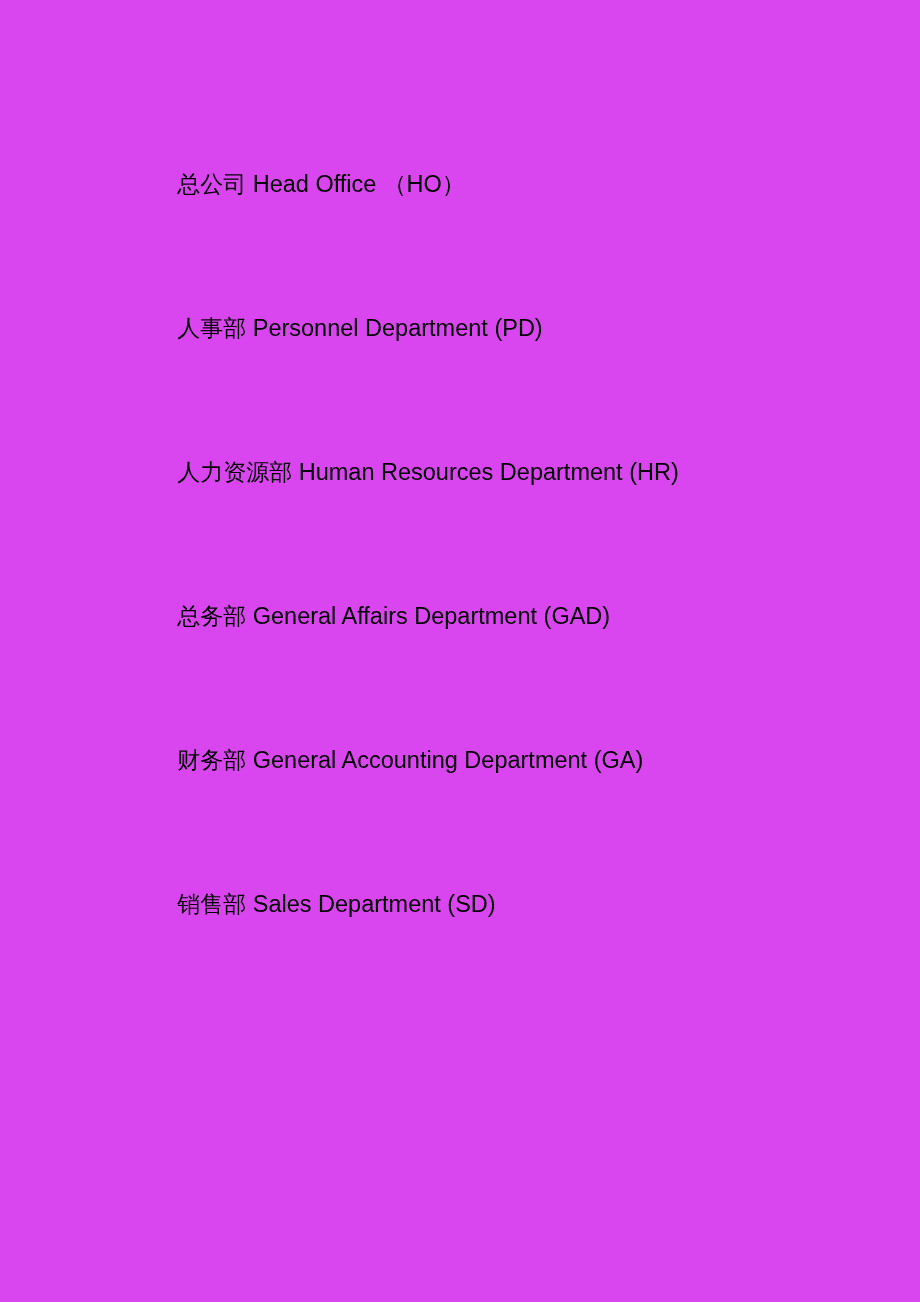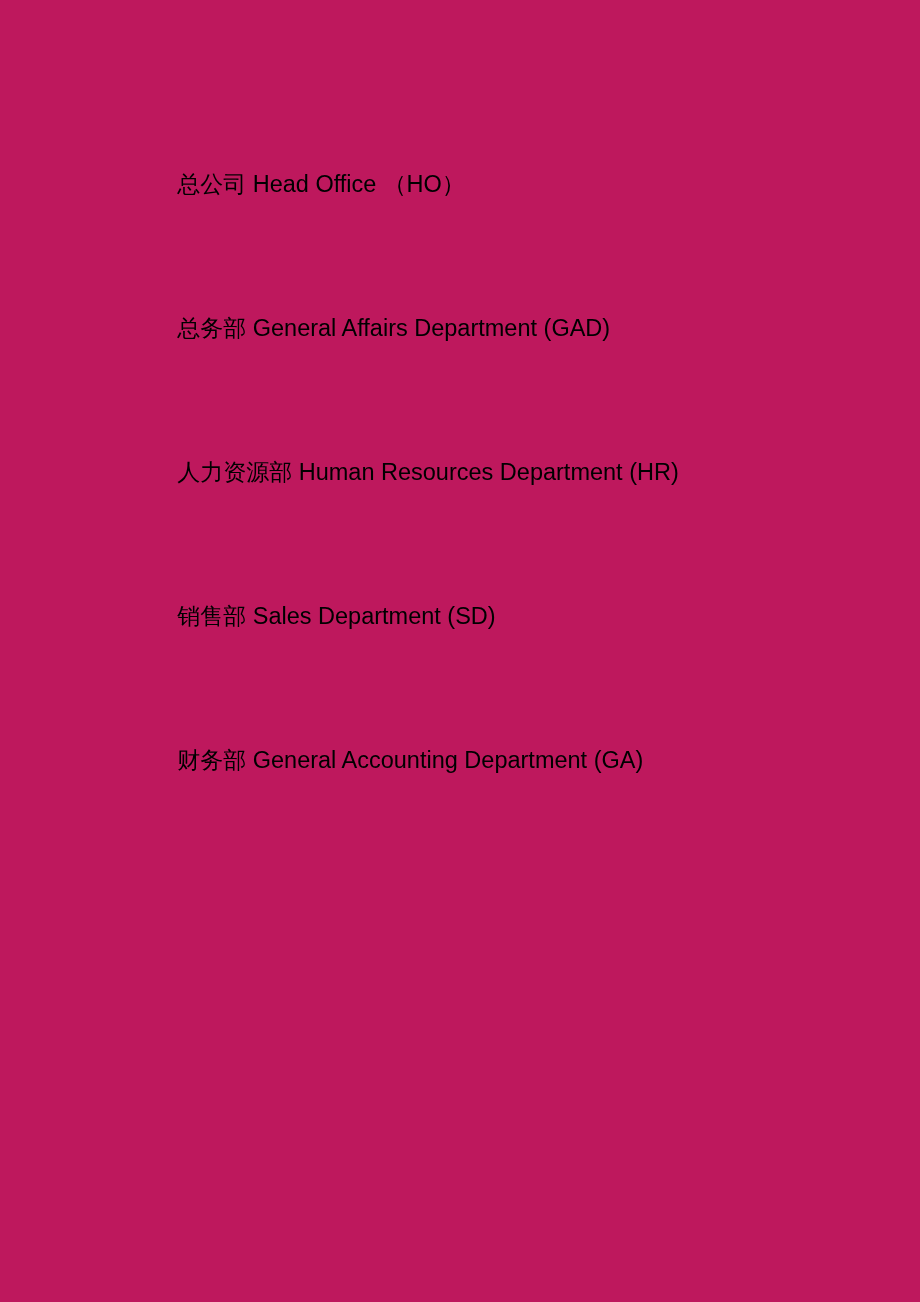--- a/index.html
+++ b/index.html
@@ -15,21 +15,21 @@
     overflow: hidden;
     font-family: "Liberation Sans", "DejaVu Sans", sans-serif;
     color: #000000;
     -webkit-font-smoothing: antialiased;
   }
 
   
   #document-page {
     position: absolute;
     inset: 0;
-    background: #be185d;
+    background: #d946ef;
   }
 
   
   #document-body {
     position: absolute;
     left: 138px;
     top: 112px;
     width: 646px;
   }
 
@@ -58,35 +58,38 @@
 
 <div id="document-page">
   <div id="document-body">
 
     <div class="doc-line">
       <span class="cjk">总公司</span><span> </span><span class="eng">Head Office</span><span> </span><span class="eng">（HO）</span>
     </div>
 
 
 
-
     <div class="doc-line">
-      <span class="cjk">总务部</span><span> </span><span class="eng">General Affairs Department</span><span> </span><span class="eng">(GAD)</span>
+      <span class="cjk">人事部</span><span> </span><span class="eng">Personnel Department</span><span> </span><span class="eng">(PD)</span>
     </div>
 
     <div class="doc-line">
       <span class="cjk">人力资源部</span><span> </span><span class="eng">Human Resources Department</span><span> </span><span class="eng">(HR)</span>
     </div>
 
     <div class="doc-line">
-      <span class="cjk">销售部</span><span> </span><span class="eng">Sales Department</span><span> </span><span class="eng">(SD)</span>
+      <span class="cjk">总务部</span><span> </span><span class="eng">General Affairs Department</span><span> </span><span class="eng">(GAD)</span>
     </div>
 
     <div class="doc-line">
       <span class="cjk">财务部</span><span> </span><span class="eng">General Accounting Department</span><span> </span><span class="eng">(GA)</span>
+    </div>
+
+    <div class="doc-line">
+      <span class="cjk">销售部</span><span> </span><span class="eng">Sales Department</span><span> </span><span class="eng">(SD)</span>
     </div>
 
     <div class="doc-line">
       
     </div>
 
   </div>
 </div>
 
 </body></html>

